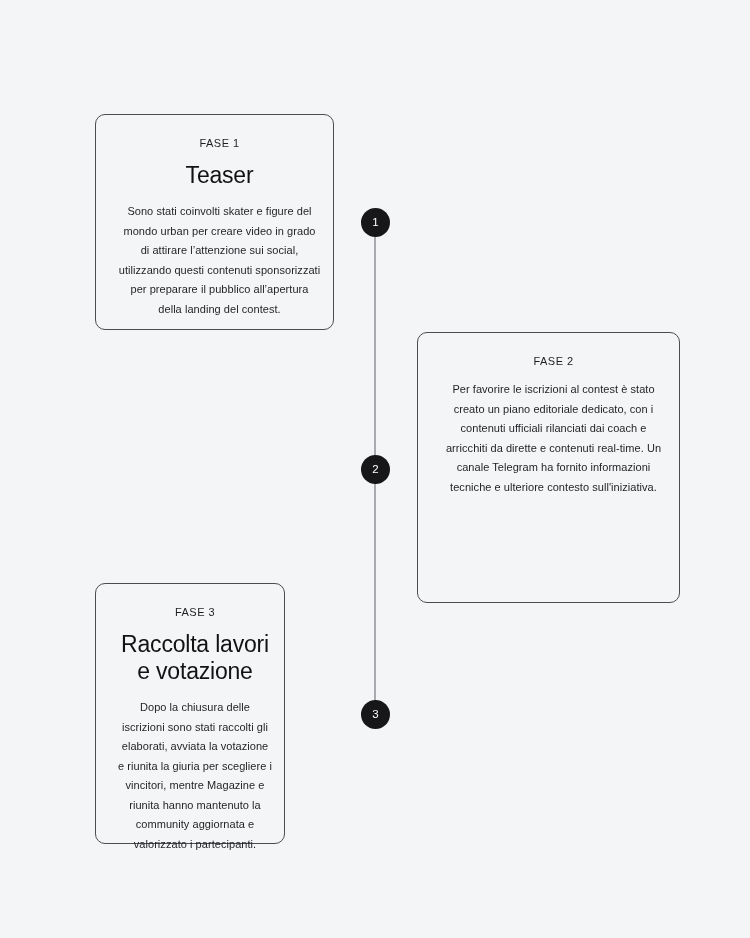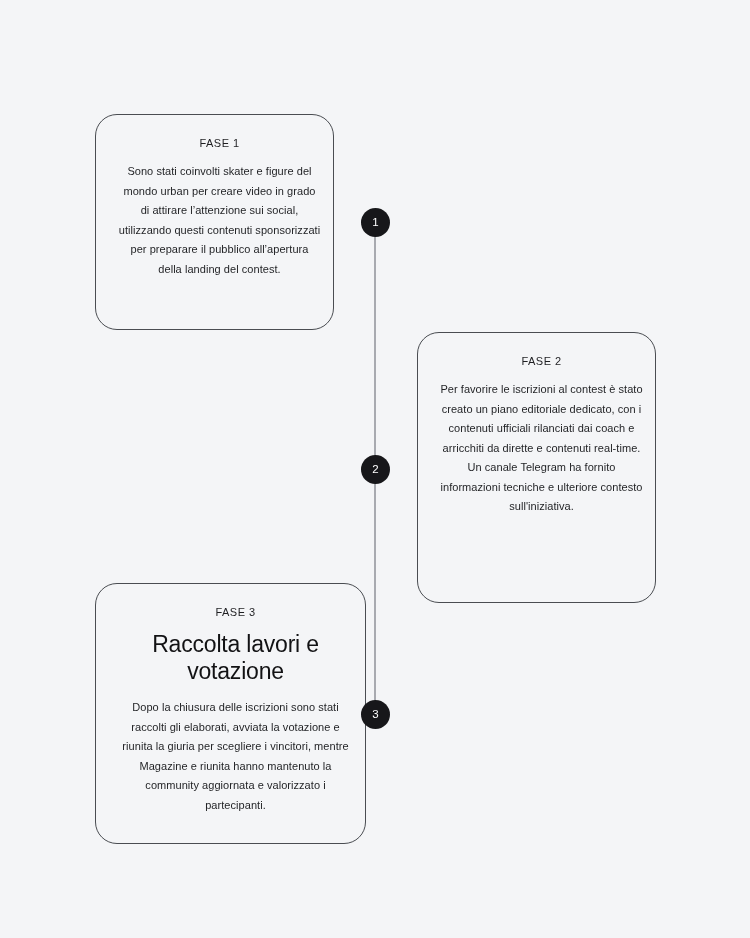--- a/index.html
+++ b/index.html
@@ -50,30 +50,30 @@
     z-index: 3;
   }
   .marker-1 { left: 361px; top: 208px; }
   .marker-2 { left: 361px; top: 455px; }
   .marker-3 { left: 361px; top: 700px; }
 
   
   .card {
     position: absolute;
     border: 1px solid #4a4d52;
-    border-radius: 22px;
+    border-radius: 10px;
     background: #f4f5f7;
     padding: 22px 12px 20px 22px;
     text-align: center;
     z-index: 2;
   }
 
   .card-1 { left: 95px;  top: 114px; width: 239px; height: 216px; }
-  .card-2 { left: 417px; top: 332px; width: 239px; height: 271px; }
-  .card-3 { left: 95px;  top: 583px; width: 271px; height: 261px; }
+  .card-2 { left: 417px; top: 332px; width: 263px; height: 271px; }
+  .card-3 { left: 95px;  top: 583px; width: 190px; height: 261px; }
 
   .card-phase {
     font-size: 11px;
     letter-spacing: 0.45px;
     color: #1f1f22;
     line-height: 1.2;
     margin-bottom: 12px;
   }
 
   .card-title {
@@ -94,20 +94,21 @@
 </style>
 </head>
 <body>
 
 <div id="timeline-root">
 
   <div class="spine-line"></div>
 
   <div class="card card-1">
     <div class="card-phase">FASE 1</div>
+    <div class="card-title">Teaser</div>
     <div class="card-body">Sono stati coinvolti skater e figure del mondo urban per creare video in grado di attirare l’attenzione sui social, utilizzando questi contenuti sponsorizzati per preparare il pubblico all’apertura della landing del contest.</div>
   </div>
 
   <div class="card card-2">
     <div class="card-phase">FASE 2</div>
     <div class="card-body">Per favorire le iscrizioni al contest è stato creato un piano editoriale dedicato, con i contenuti ufficiali rilanciati dai coach e arricchiti da dirette e contenuti real-time. Un canale Telegram ha fornito informazioni tecniche e ulteriore contesto sull'iniziativa.</div>
   </div>
 
   <div class="card card-3">
     <div class="card-phase">FASE 3</div>

